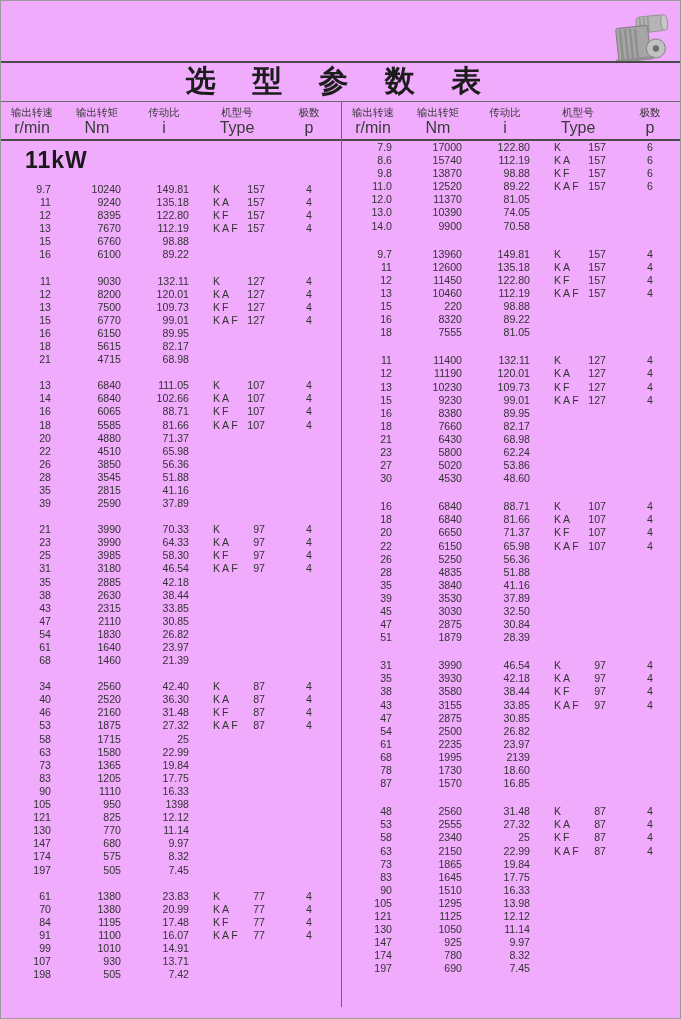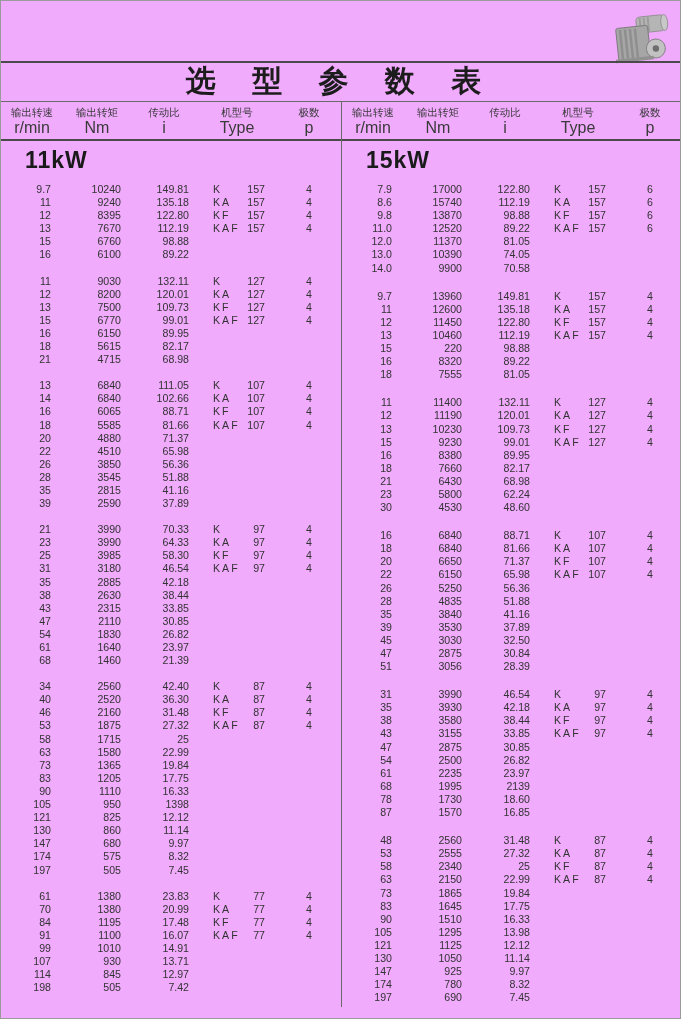--- a/index.html
+++ b/index.html
@@ -449,21 +449,21 @@
           </div>
           <div class="row">
             <span class="c speed">121</span>
             <span class="c torque">825</span>
             <span class="c ratio">12.12</span>
             <span class="c type"><i class="tp"></i><i class="ts"></i></span>
             <span class="c poles"></span>
           </div>
           <div class="row">
             <span class="c speed">130</span>
-            <span class="c torque">860</span>
+            <span class="c torque">770</span>
             <span class="c ratio">11.14</span>
             <span class="c type"><i class="tp"></i><i class="ts"></i></span>
             <span class="c poles"></span>
           </div>
           <div class="row">
             <span class="c speed">147</span>
             <span class="c torque">680</span>
             <span class="c ratio">9.97</span>
             <span class="c type"><i class="tp"></i><i class="ts"></i></span>
             <span class="c poles"></span>
@@ -520,39 +520,31 @@
             <span class="c poles"></span>
           </div>
           <div class="row">
             <span class="c speed">107</span>
             <span class="c torque">930</span>
             <span class="c ratio">13.71</span>
             <span class="c type"><i class="tp"></i><i class="ts"></i></span>
             <span class="c poles"></span>
           </div>
           <div class="row">
-            <span class="c speed">114</span>
-            <span class="c torque">845</span>
-            <span class="c ratio">12.97</span>
-            <span class="c type"><i class="tp"></i><i class="ts"></i></span>
-            <span class="c poles"></span>
-          </div>
-          <div class="row">
             <span class="c speed">198</span>
             <span class="c torque">505</span>
             <span class="c ratio">7.42</span>
             <span class="c type"><i class="tp"></i><i class="ts"></i></span>
             <span class="c poles"></span>
           </div>
         </div>
       </div>
   </div>
 
   <div id="sec-15" class="section">
-    <div class="power">15kW</div>
     <div>
         <div class="block">
           <div class="row">
             <span class="c speed">7.9</span>
             <span class="c torque">17000</span>
             <span class="c ratio">122.80</span>
             <span class="c type"><i class="tp">K</i><i class="ts">157</i></span>
             <span class="c poles">6</span>
           </div>
           <div class="row">
@@ -700,20 +692,27 @@
             <span class="c poles"></span>
           </div>
           <div class="row">
             <span class="c speed">23</span>
             <span class="c torque">5800</span>
             <span class="c ratio">62.24</span>
             <span class="c type"><i class="tp"></i><i class="ts"></i></span>
             <span class="c poles"></span>
           </div>
           <div class="row">
+            <span class="c speed">27</span>
+            <span class="c torque">5020</span>
+            <span class="c ratio">53.86</span>
+            <span class="c type"><i class="tp"></i><i class="ts"></i></span>
+            <span class="c poles"></span>
+          </div>
+          <div class="row">
             <span class="c speed">30</span>
             <span class="c torque">4530</span>
             <span class="c ratio">48.60</span>
             <span class="c type"><i class="tp"></i><i class="ts"></i></span>
             <span class="c poles"></span>
           </div>
         </div>
         <div class="block">
           <div class="row">
             <span class="c speed">16</span>
@@ -780,21 +779,21 @@
           </div>
           <div class="row">
             <span class="c speed">47</span>
             <span class="c torque">2875</span>
             <span class="c ratio">30.84</span>
             <span class="c type"><i class="tp"></i><i class="ts"></i></span>
             <span class="c poles"></span>
           </div>
           <div class="row">
             <span class="c speed">51</span>
-            <span class="c torque">3056</span>
+            <span class="c torque">1879</span>
             <span class="c ratio">28.39</span>
             <span class="c type"><i class="tp"></i><i class="ts"></i></span>
             <span class="c poles"></span>
           </div>
         </div>
         <div class="block">
           <div class="row">
             <span class="c speed">31</span>
             <span class="c torque">3990</span>
             <span class="c ratio">46.54</span>

